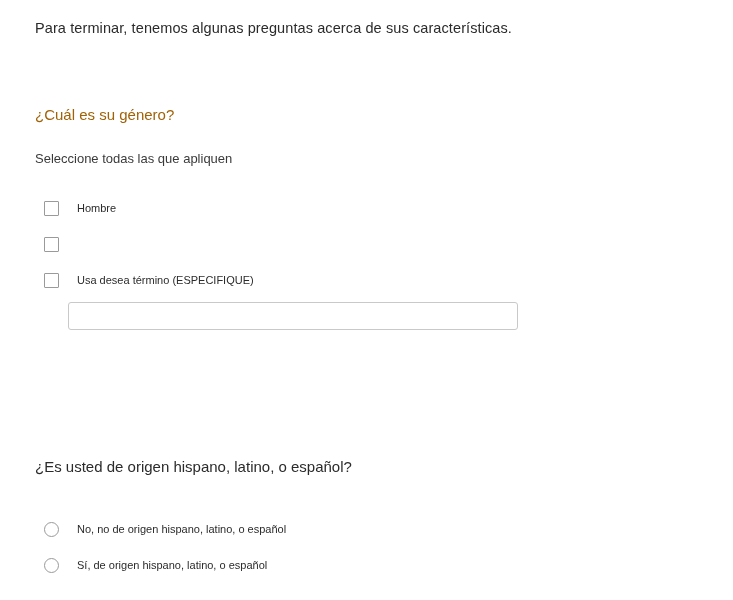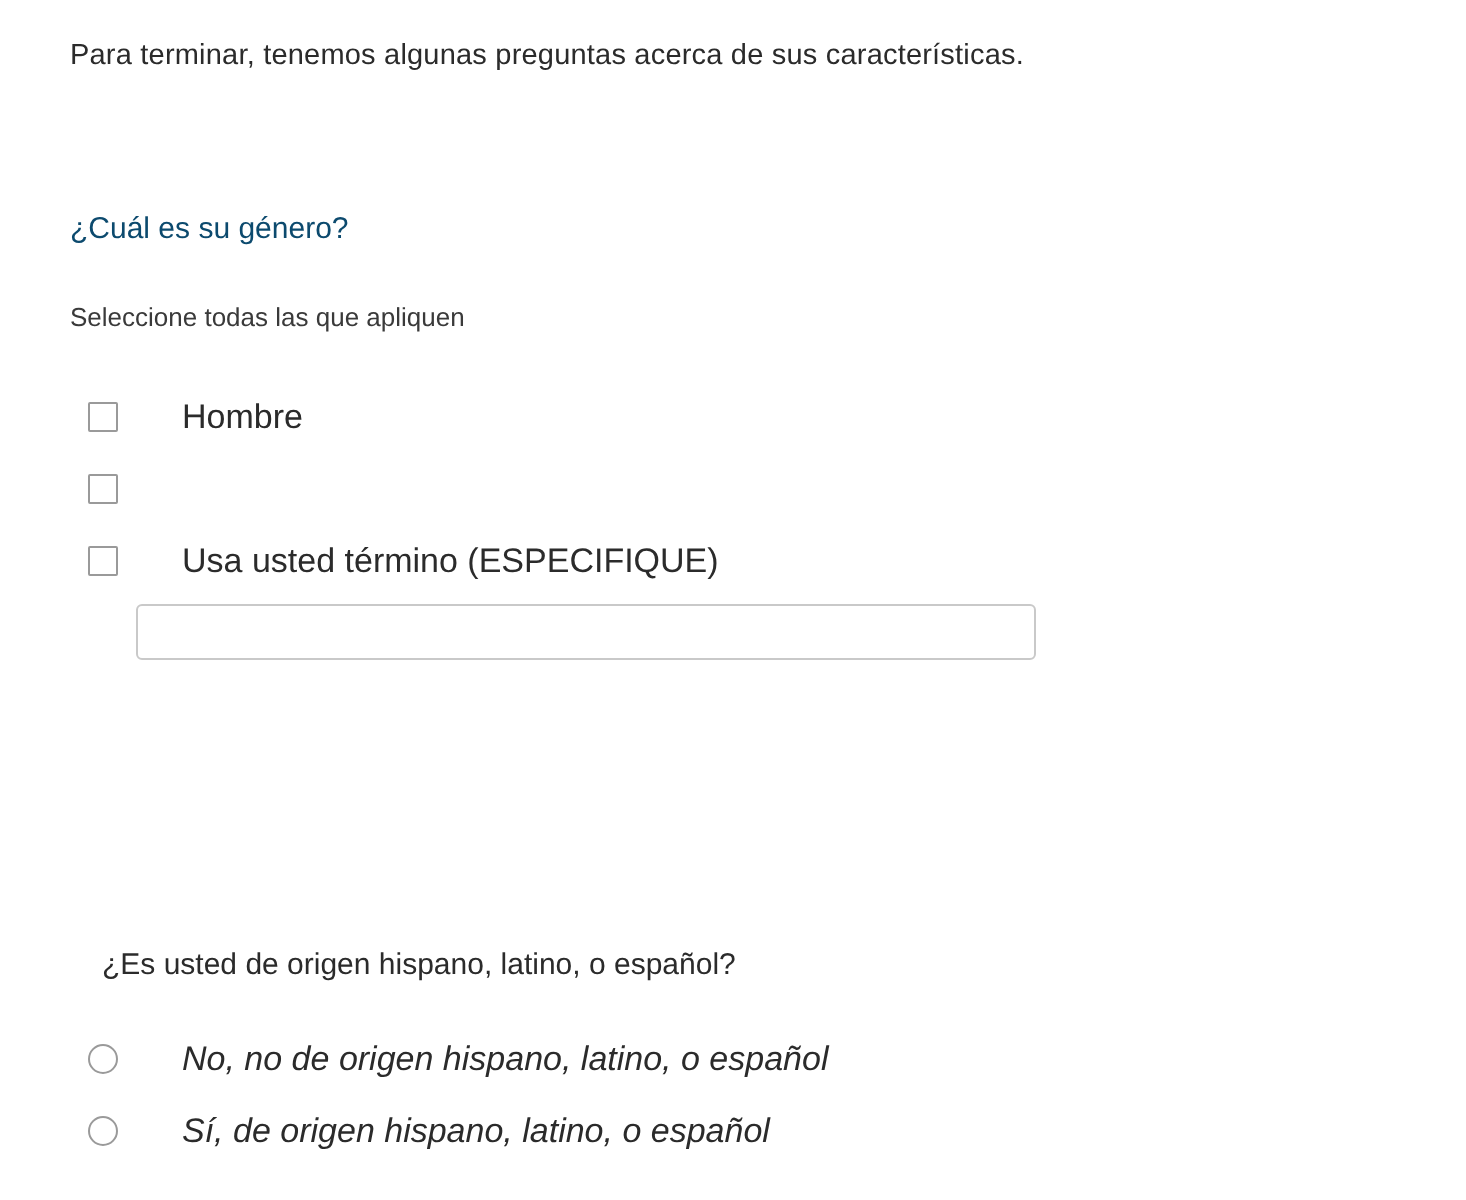--- a/index.html
+++ b/index.html
@@ -27,21 +27,21 @@
     top: 20px;
     font-size: 14.5px;
     color: #2b2b2b;
     letter-spacing: 0.1px;
   }
   .q1-title {
     position: absolute;
     left: 35px;
     top: 106px;
     font-size: 15px;
-    color: #0c4a6e;
+    color: #a16207;
     text-align: right;
   }
   .q1-instr {
     position: absolute;
     left: 35px;
     top: 151px;
     font-size: 13px;
     color: #3a3a3a;
   }
   .options1 {
@@ -67,22 +67,22 @@
   .radio {
     width: 15px;
     height: 15px;
     border: 1px solid #9a9a9a;
     background: #ffffff;
     border-radius: 50%;
     box-sizing: border-box;
     flex: 0 0 auto;
   }
   .opt-label {
-    margin-left: 32px;
-    font-size: 17px;
+    margin-left: 18px;
+    font-size: 11px;
     color: #2b2b2b;
     line-height: 1;
   }
   .specify-wrap {
     margin-left: 24px;
     margin-top: 4px;
     margin-bottom: 6px;
   }
   .specify-input {
     width: 450px;
@@ -92,32 +92,30 @@
     box-sizing: border-box;
     font-family: "Liberation Sans", sans-serif;
     font-size: 13.5px;
     padding: 0 8px;
     color: #2b2b2b;
     background: #ffffff;
     outline: none;
   }
   .q2-title {
     position: absolute;
-    left: 51px;
+    left: 35px;
     top: 458px;
     font-size: 15px;
     color: #2b2b2b;
-    margin-top: 16px;
   }
   .options2 {
     position: absolute;
     left: 44px;
     top: 511px;
     width: 600px;
-    font-style: italic;
   }
 </style>
 </head>
 <body>
 
 <div class="page">
 
   <div class="intro">Para terminar, tenemos algunas preguntas acerca de sus características.</div>
 
   <div class="q1-title">¿Cuál es su género?</div>
@@ -130,21 +128,21 @@
       <span class="opt-label">Hombre</span>
     </div>
 
 
     <div class="opt-row">
       <span class="checkbox"></span>
     </div>
 
     <div class="opt-row">
       <span class="checkbox"></span>
-      <span class="opt-label">Usa usted término (ESPECIFIQUE)</span>
+      <span class="opt-label">Usa desea término (ESPECIFIQUE)</span>
     </div>
 
     <div class="specify-wrap">
       <input class="specify-input" type="text" placeholder="" style="">
     </div>
 
 
   </div>
 
   <div class="q2-title">¿Es usted de origen hispano, latino, o español?</div>

